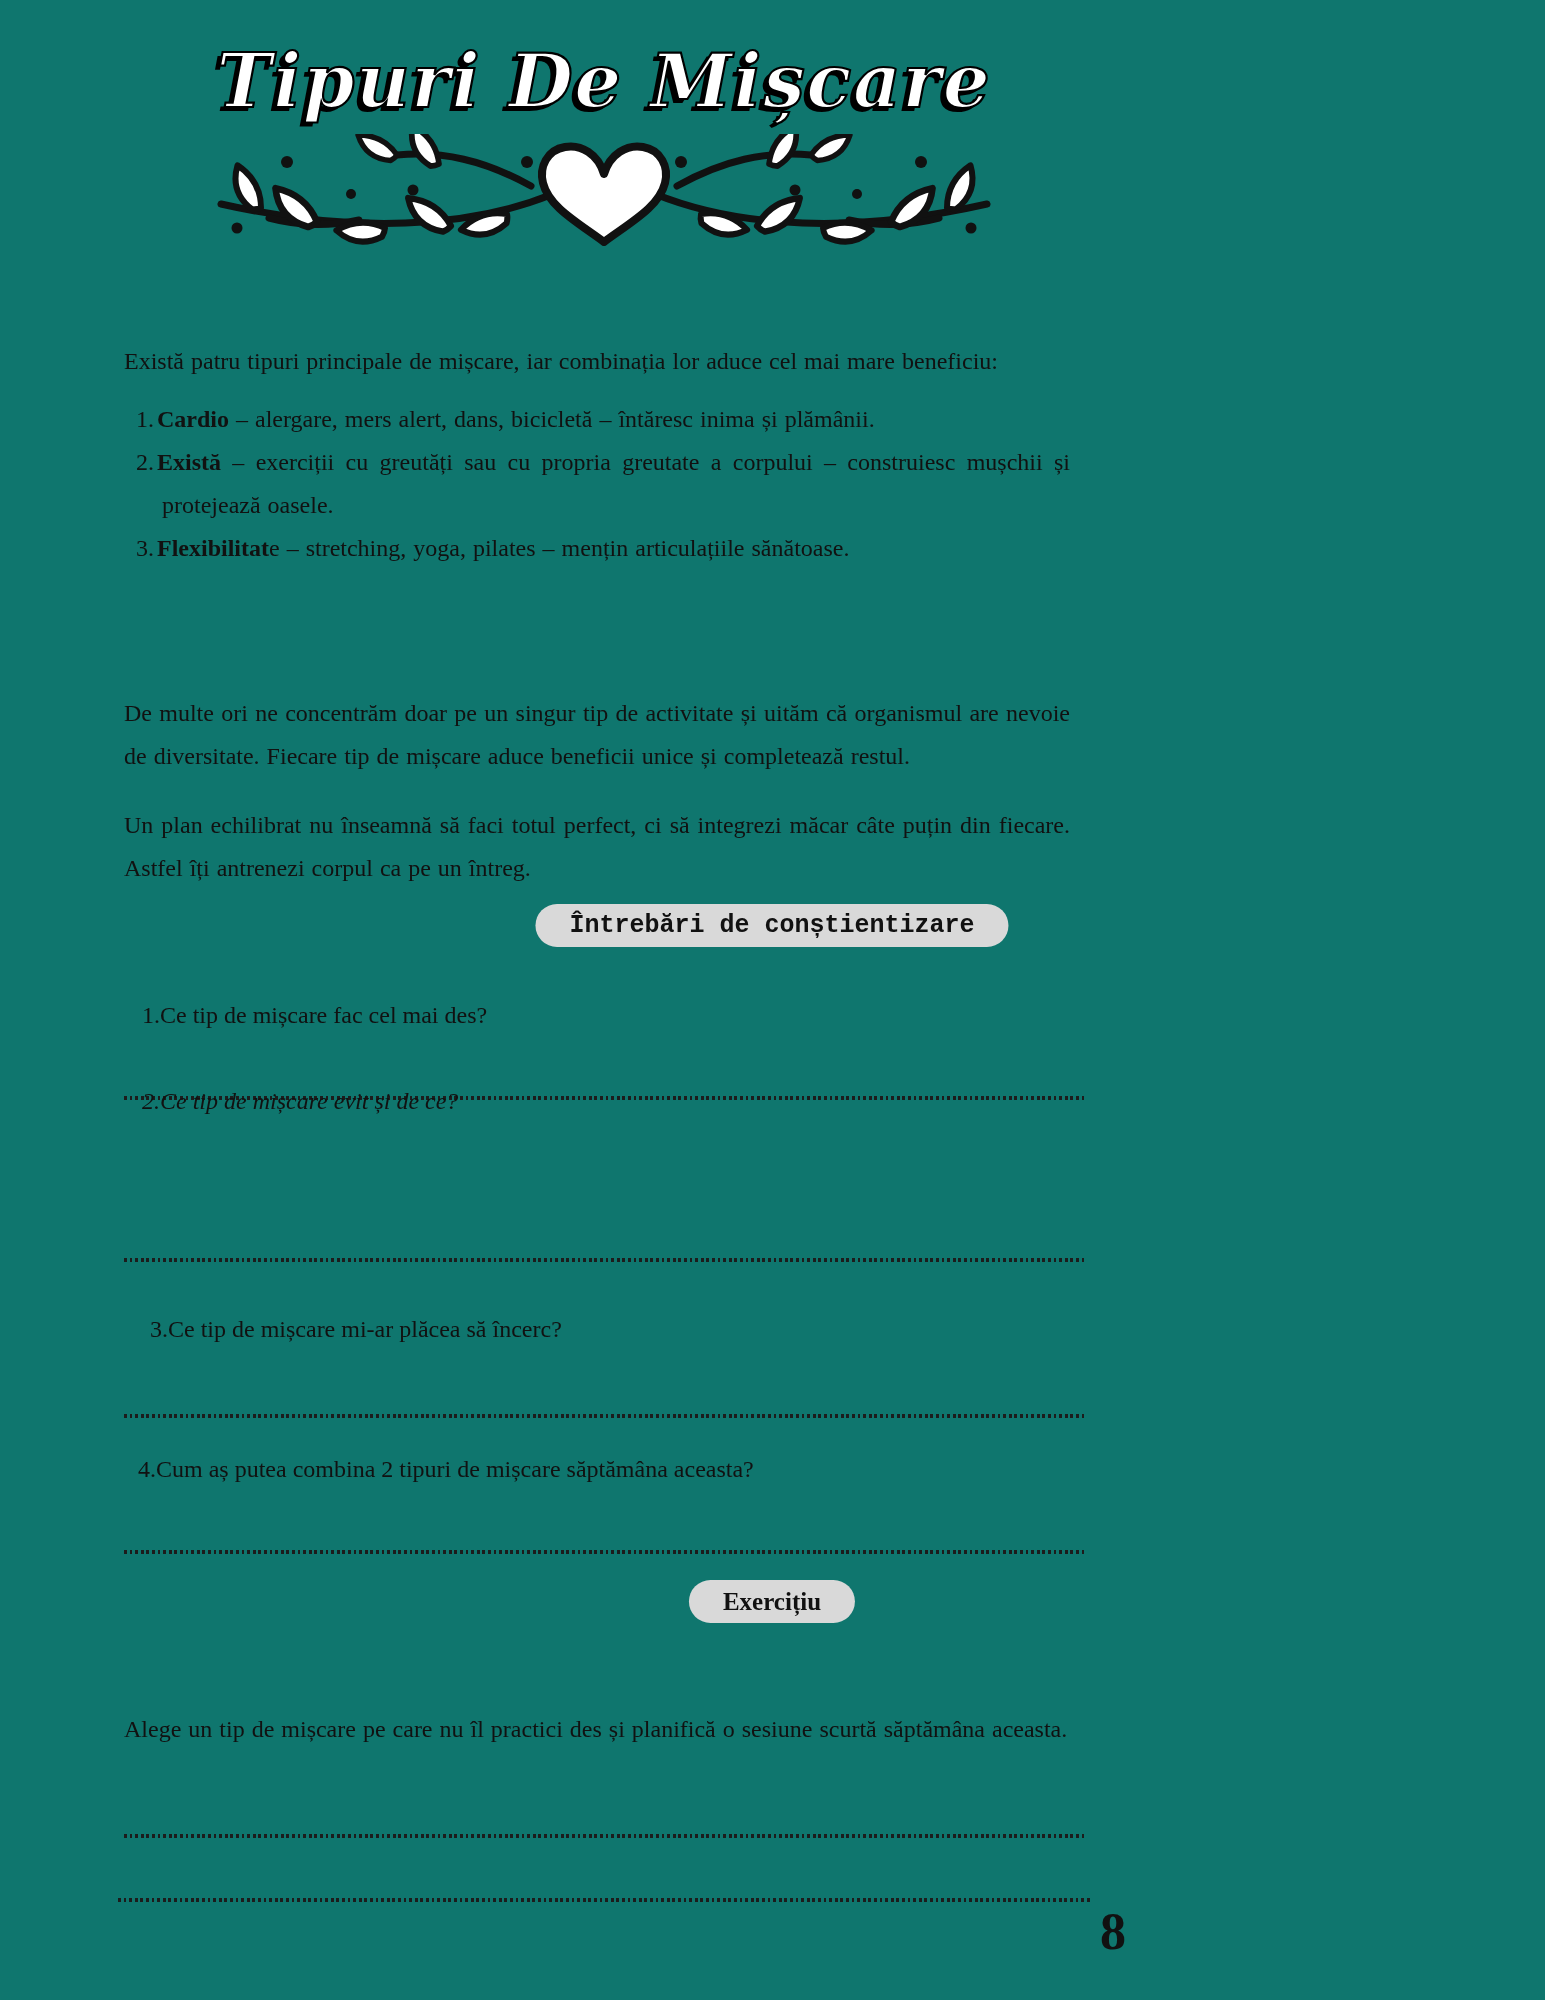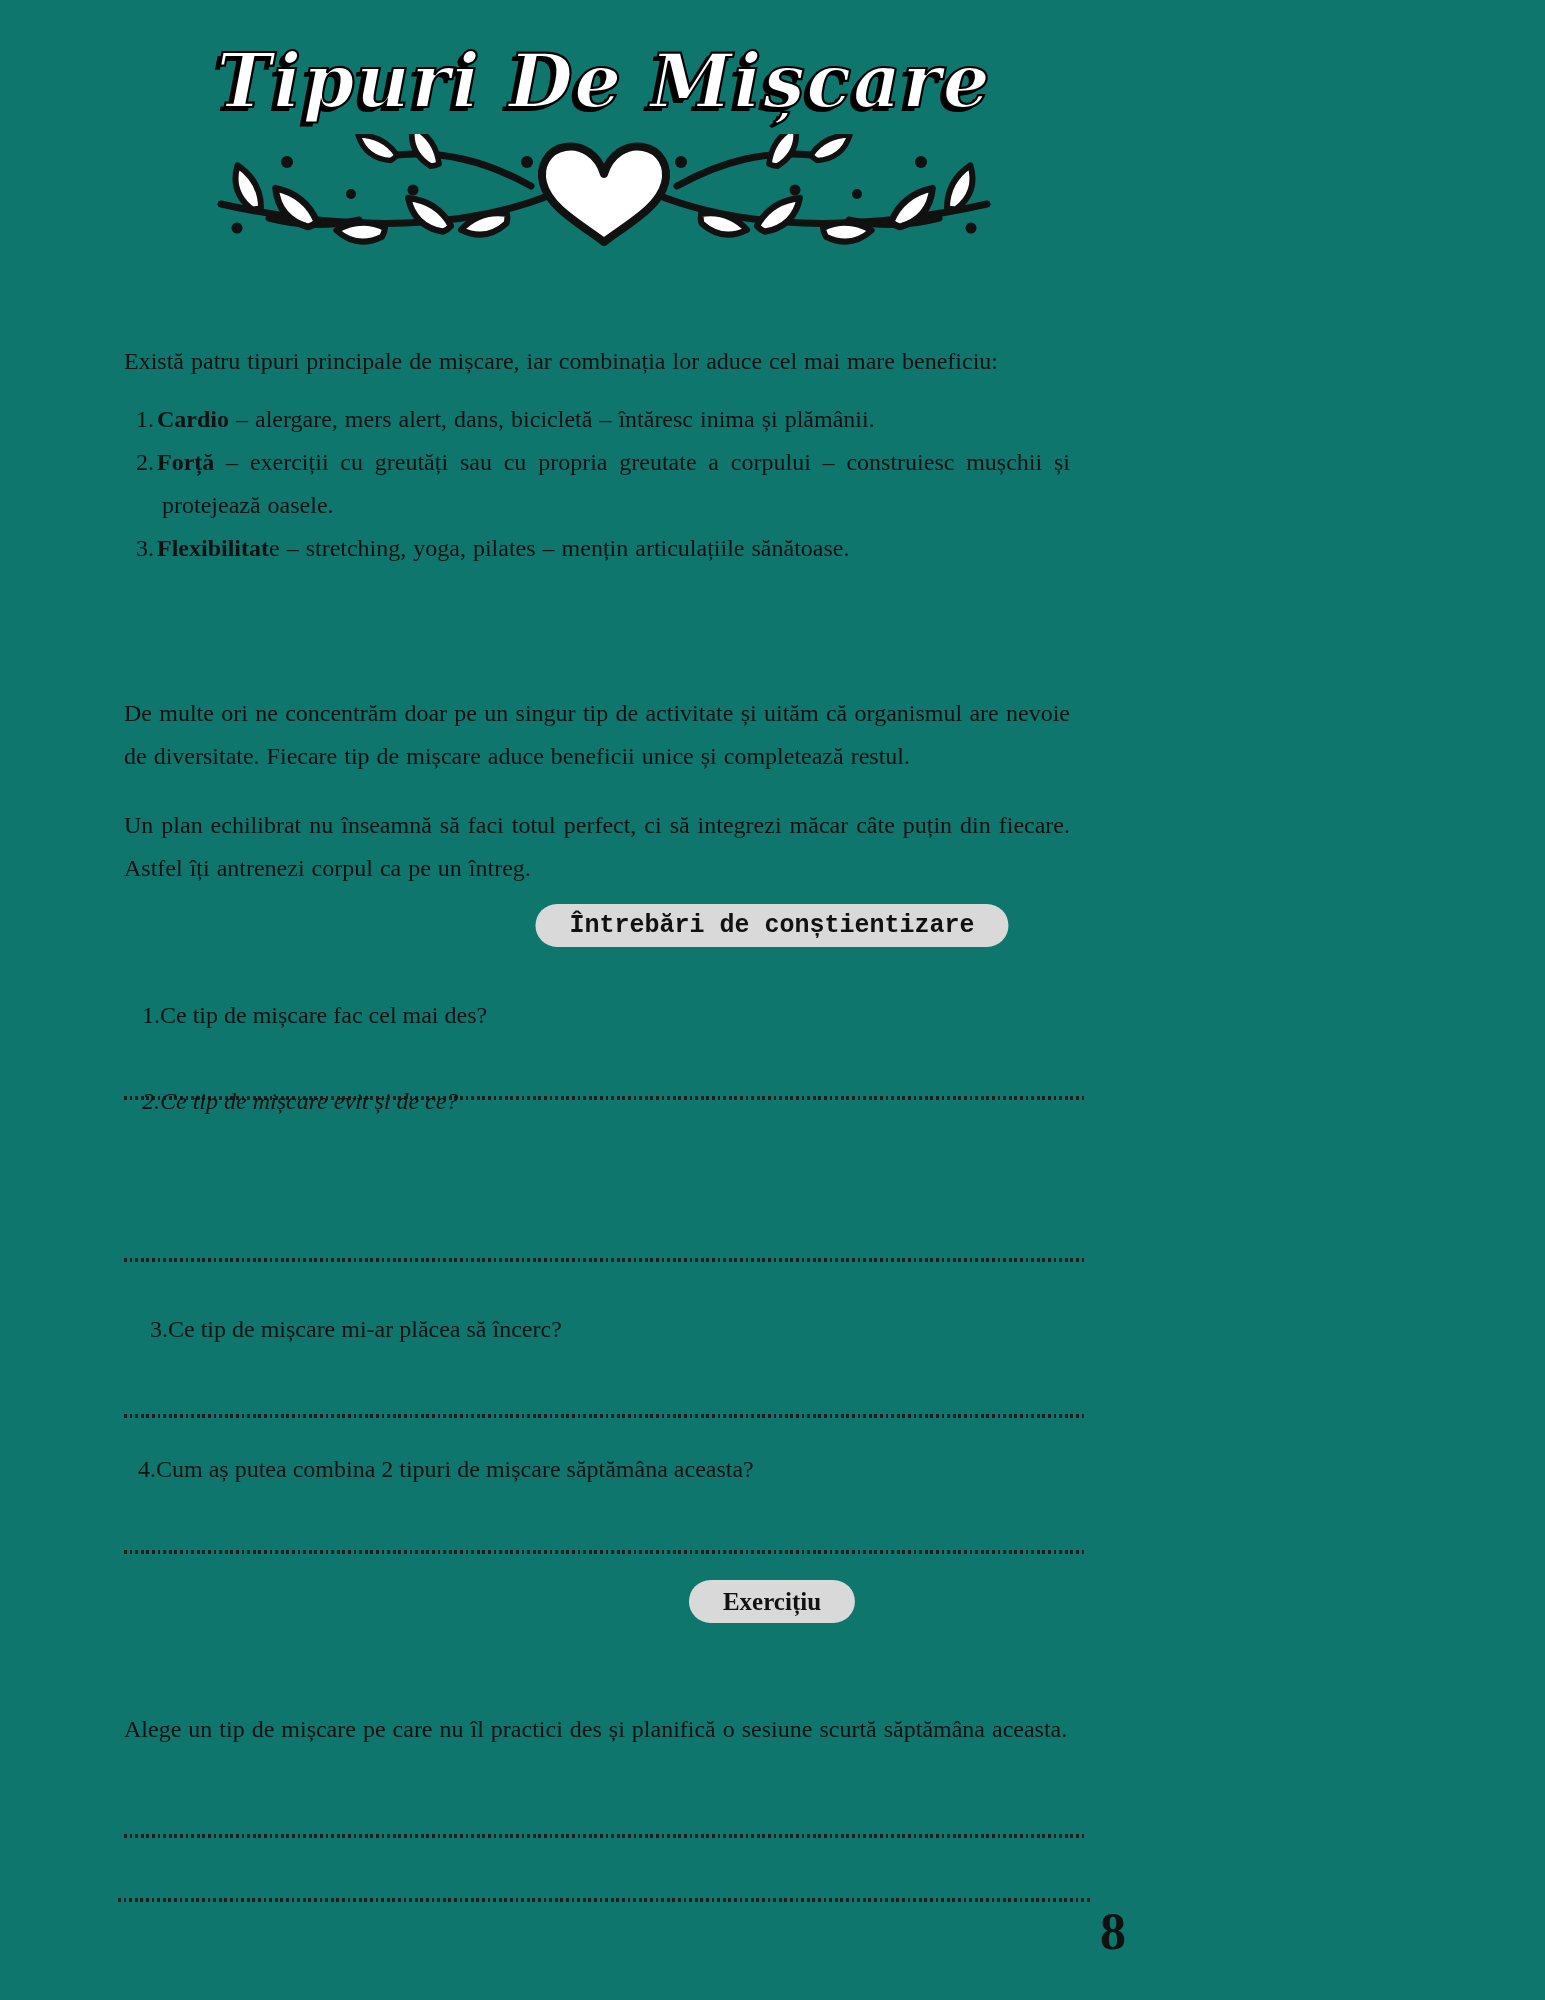--- a/index.html
+++ b/index.html
@@ -121,21 +121,21 @@
     <path d="M395 40 C389 20 372 10 356 13 C338 16 330 33 334 49 C340 73 368 88 395 108 C422 88 450 73 456 49 C460 33 452 16 434 13 C418 10 401 20 395 40 Z" fill="#fff" stroke="#111" stroke-width="8" stroke-linejoin="round"></path>
   </svg>
 
   <p class="para intro">Există patru tipuri principale de mișcare, iar combinația lor aduce cel mai mare beneficiu:</p>
 
   <div class="mlist">
     <div class="mitem">
       <span class="num">1.</span><b>Cardio</b><span> – alergare, mers alert, dans, bicicletă – întăresc inima și plămânii.</span>
     </div>
     <div class="mitem">
-      <span class="num">2.</span><b>Forță</b><span> – exerciții cu greutăți sau cu propria greutate a corpului – construiesc mușchii și protejează oasele.</span>
+      <span class="num">2.</span><b>Există</b><span> – exerciții cu greutăți sau cu propria greutate a corpului – construiesc mușchii și protejează oasele.</span>
     </div>
     <div class="mitem">
       <span class="num">3.</span><b>Flexibilitat</b><span>e – stretching, yoga, pilates – mențin articulațiile sănătoase.</span>
     </div>
   </div>
 
   <p class="para p1">De multe ori ne concentrăm doar pe un singur tip de activitate și uităm că organismul are nevoie de diversitate. Fiecare tip de mișcare aduce beneficii unice și completează restul.</p>
   <p class="para p2">Un plan echilibrat nu înseamnă să faci totul perfect, ci să integrezi măcar câte puțin din fiecare. Astfel îți antrenezi corpul ca pe un întreg.</p>
 
   <div class="pill pill-questions">Întrebări de conștientizare</div>

